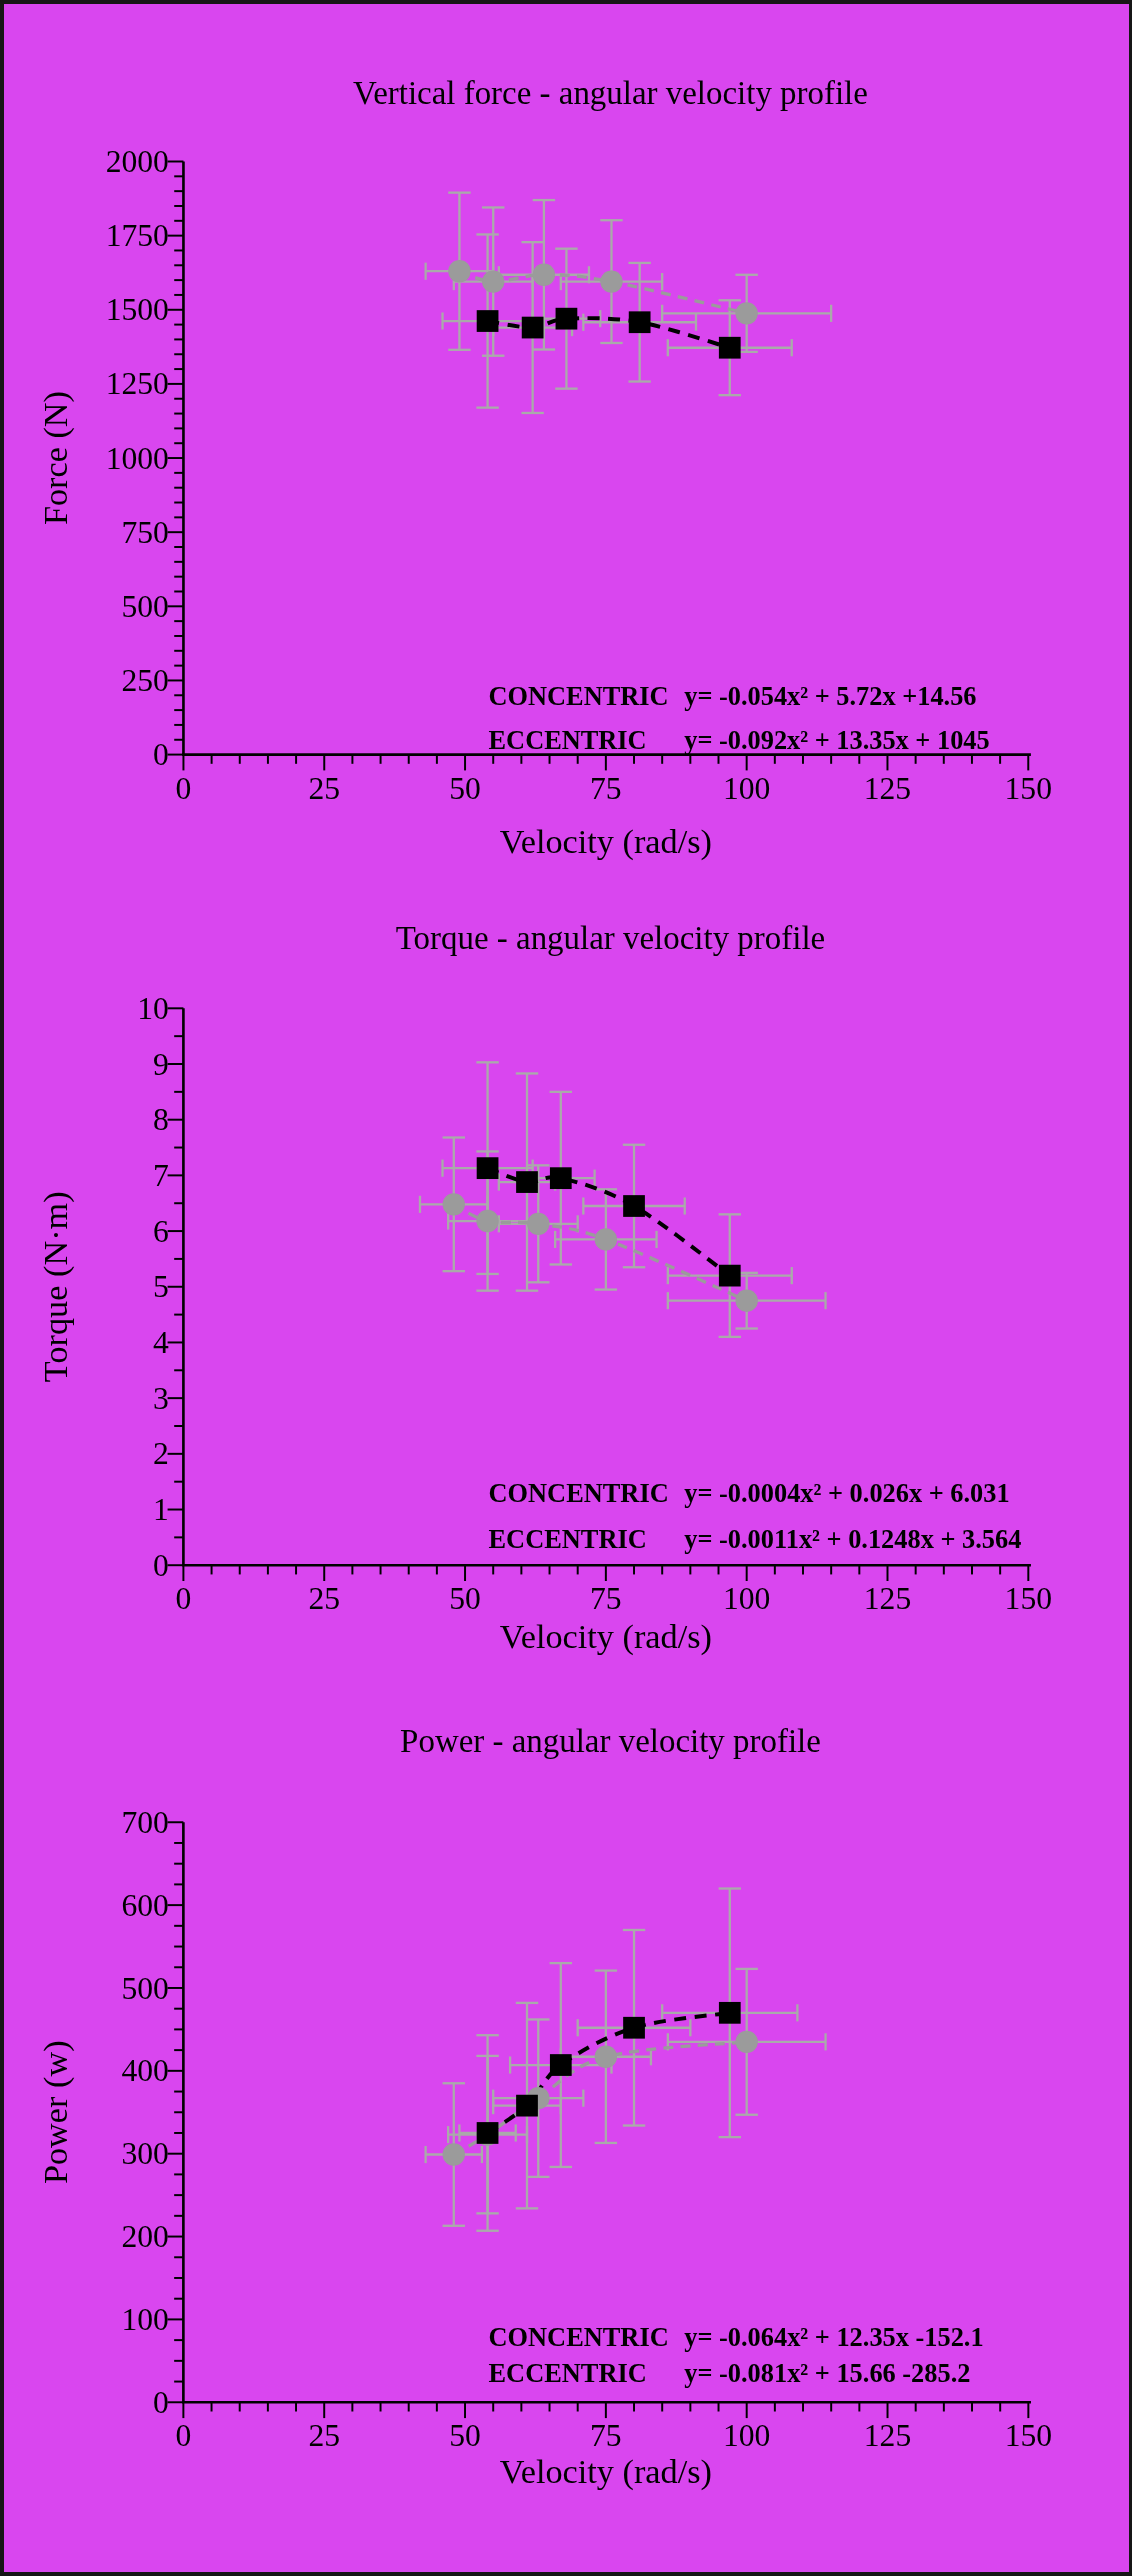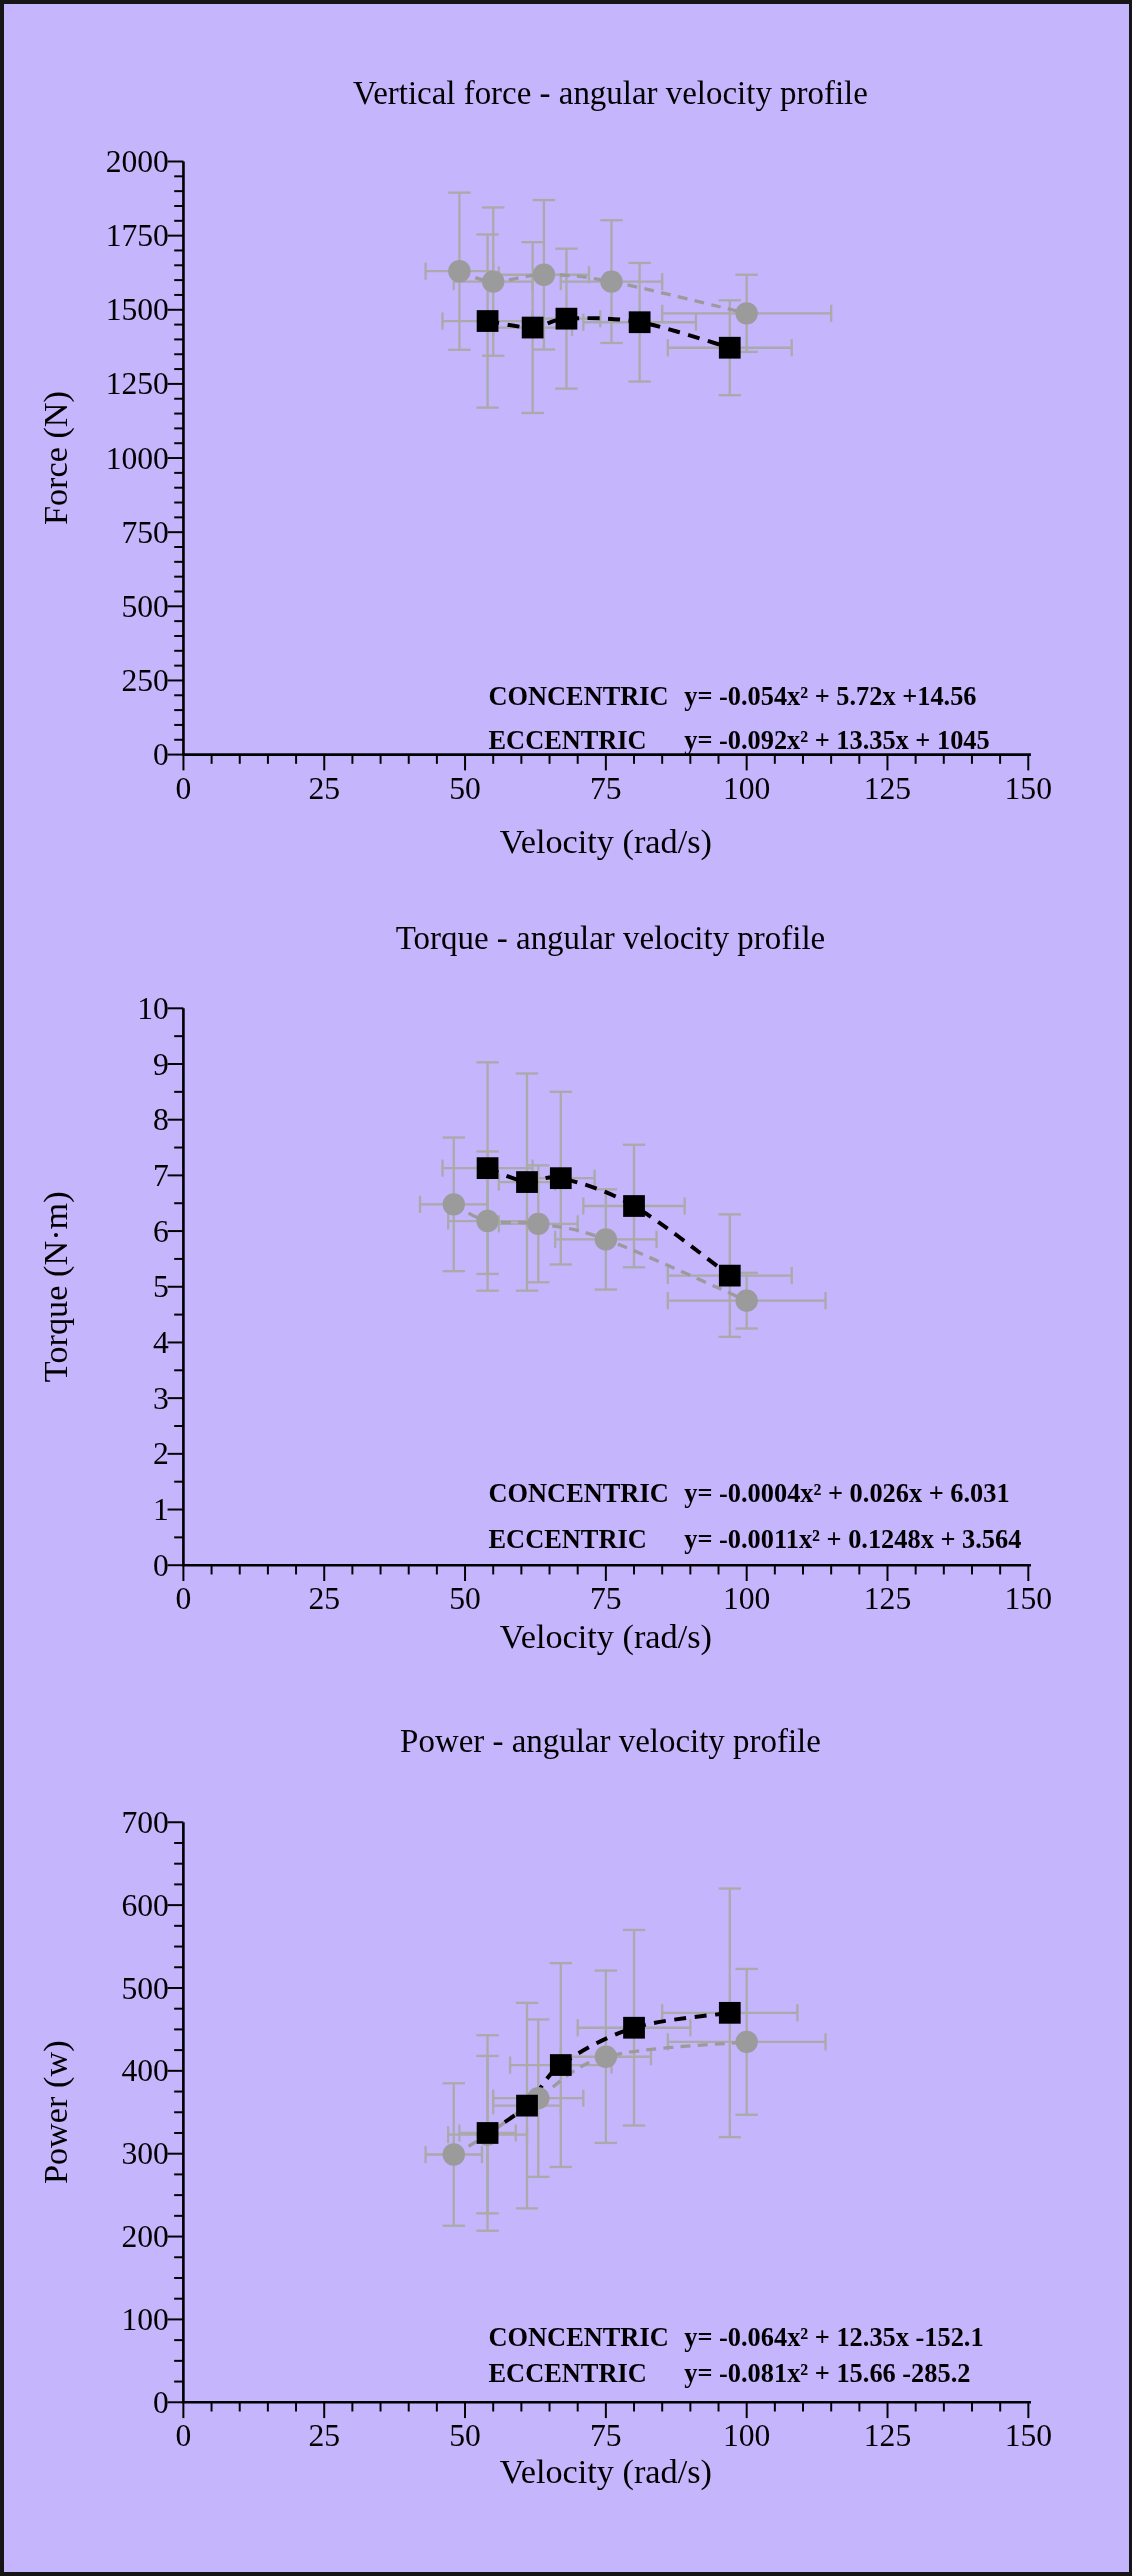--- a/index.html
+++ b/index.html
@@ -1,18 +1,18 @@
 <!DOCTYPE html>
 <html style="font-size:10.5px"><head>
 <meta charset="utf-8">
 <style>
   html,body{margin:0;padding:0;background:#ffffff;}
   .figure{
     width:1133px;height:2576px;box-sizing:border-box;
-    border:4px solid #161616;background:#c4b5fd;
+    border:4px solid #161616;background:#d946ef;
     display:flex;flex-direction:column;align-items:flex-start;
     font-family:"Liberation Serif","DejaVu Serif",serif;
   }
   .chart-section{width:1122px;overflow:visible;}
   svg{display:block;}
   .t-title{font:50px "Liberation Serif","DejaVu Serif",serif;fill:#000;}
   .t-tick{font:48px "Liberation Serif","DejaVu Serif",serif;fill:#000;}
   .t-axis{font:52px "Liberation Serif","DejaVu Serif",serif;fill:#000;}
   .t-eq{font:bold 40px "Liberation Serif","DejaVu Serif",serif;fill:#000;}
 </style>

